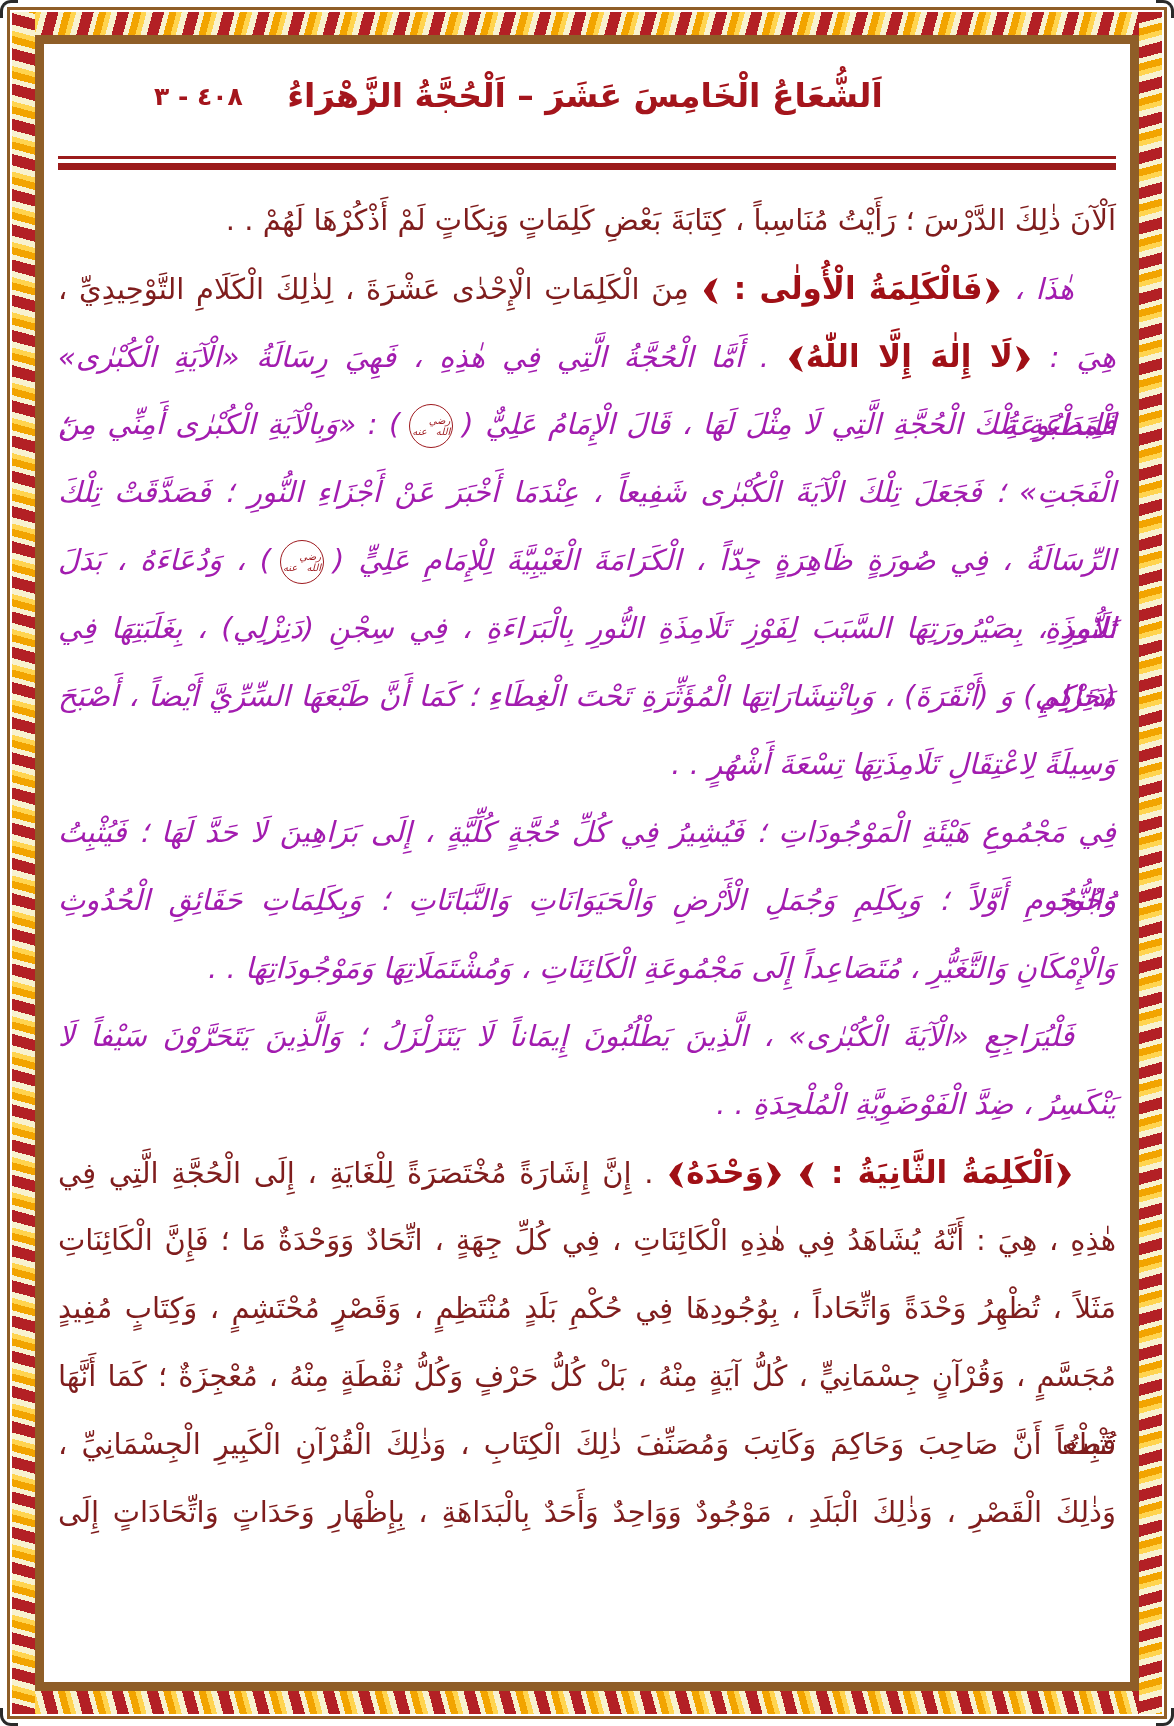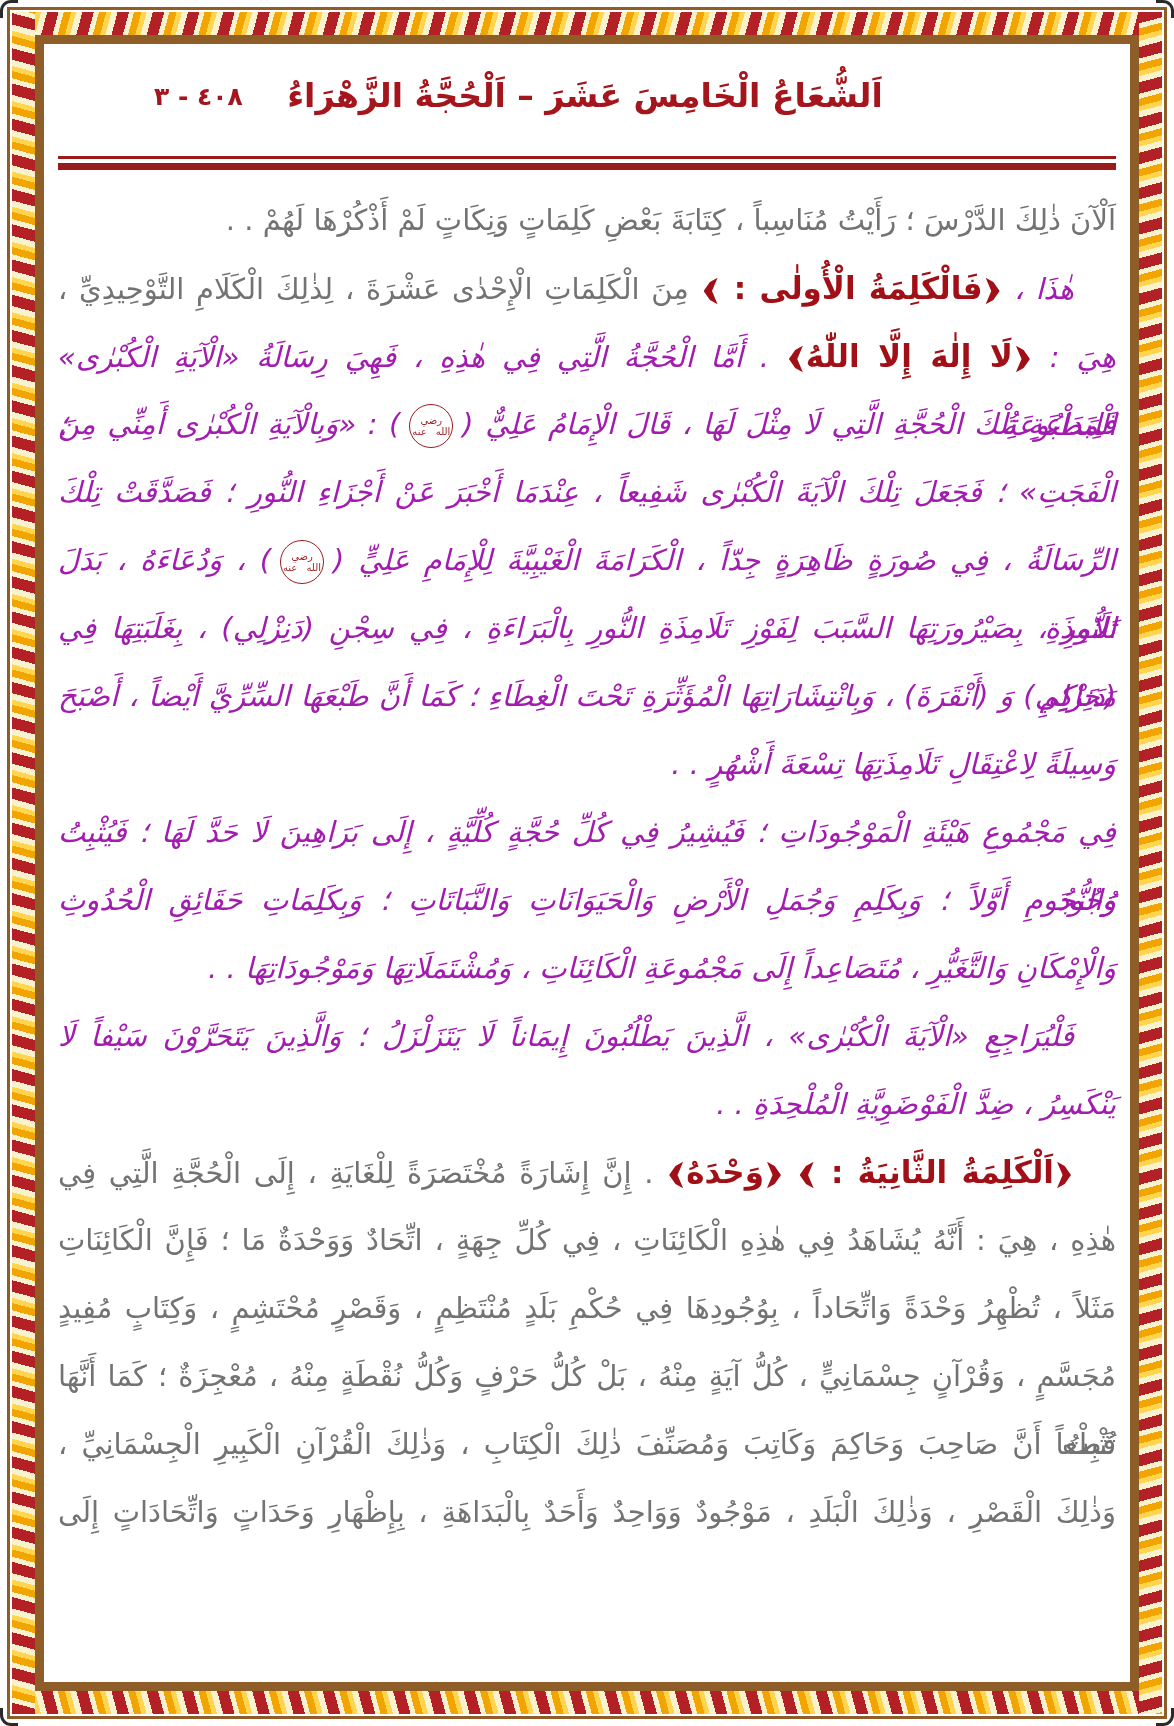--- a/index.html
+++ b/index.html
@@ -39,30 +39,30 @@
   .rule .thin{height:3px;background:#9b1b1b;}
   .rule .thick{height:7px;background:#9b1b1b;margin-top:4px;}
   .text{margin:16px 12px 0 12px;}
   .line{
     direction:rtl;height:68px;line-height:68px;font-size:29px;
     text-align:justify;text-align-last:justify;white-space:normal;
   }
   .line.end{text-align-last:right;}
   .line.indent{padding-right:42px;}
   .seg.red{color:#a21caf;font-style:italic;}
-  .seg.black{color:#737373;}
+  .seg.black{color:#7f1d1d;}
   .seg.boldred{color:#a01016;font-weight:bold;font-size:31px;}
   .orn{display:inline-block;width:14px;height:30px;background:#a01016;vertical-align:middle;margin:0 3px;}
   .orn-r{clip-path:polygon(0 6%,55% 20%,100% 50%,55% 80%,0 94%,40% 50%);}
   .orn-l{clip-path:polygon(100% 6%,45% 20%,0 50%,45% 80%,100% 94%,60% 50%);}
   .rosette{
     display:inline-flex;align-items:center;justify-content:center;
     width:44px;height:44px;border-radius:50%;border:1.5px solid #9e1a1f;
-    color:#9e1a1f;font-size:10px;line-height:1.1;text-align:center;
-    vertical-align:middle;padding:2px;box-sizing:border-box;overflow:hidden;margin:0 9px;
+    color:#9e1a1f;font-size:10px;line-height:1.1;
+    vertical-align:middle;padding:2px;box-sizing:border-box;overflow:hidden;margin:0 9px;font-style:italic;
   }
 </style>
 </head>
 <body>
 
 <div class="page">
 
   <div class="outer-line"></div>
   <div class="band band-top"></div>
   <div class="band band-bottom"></div>

